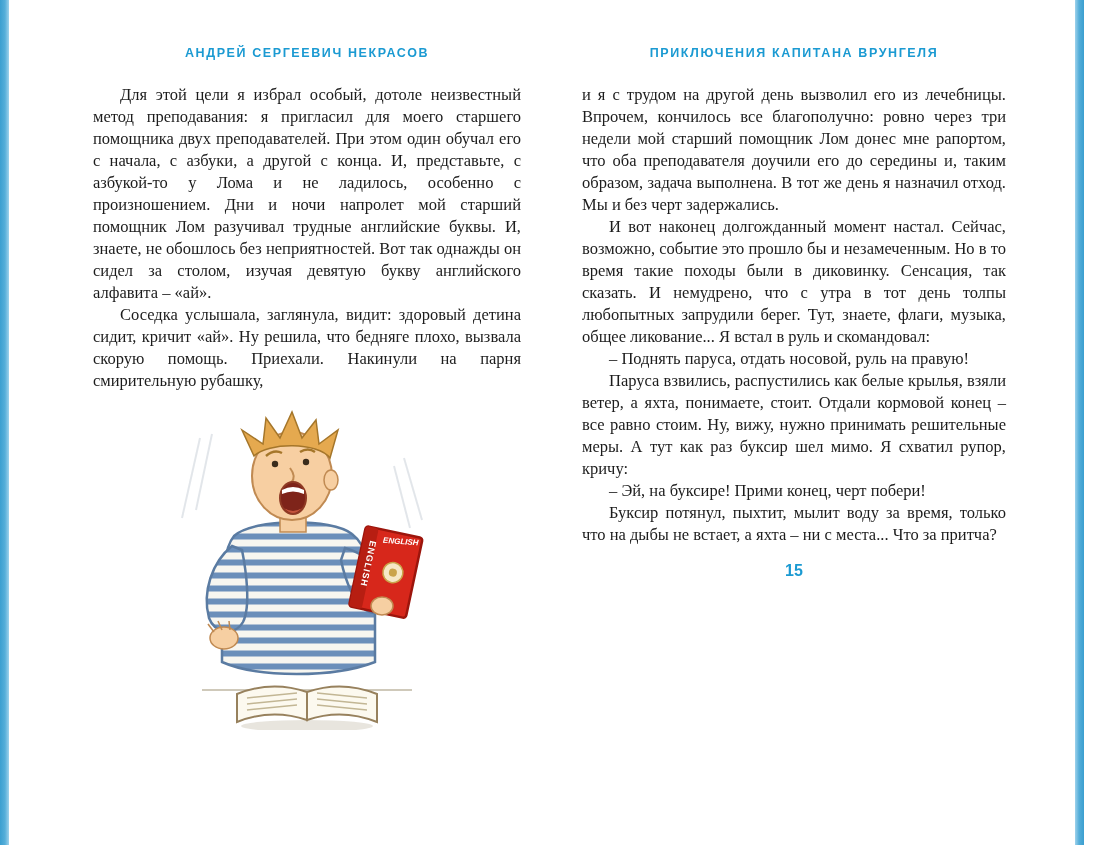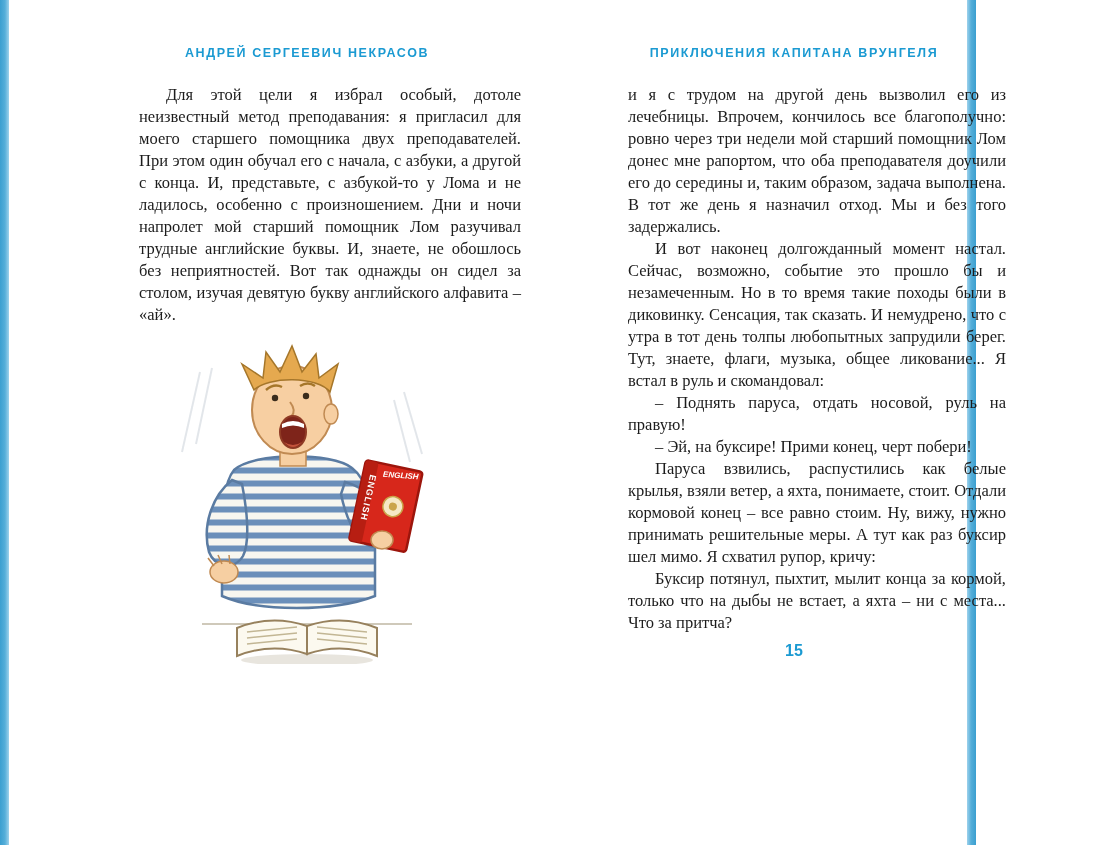--- a/index.html
+++ b/index.html
@@ -5,58 +5,59 @@
   :root{
     --accent:#1b9ad2;
     --edge:#4aa6d4;
     --ink:#1c1c1c;
   }
   html,body{margin:0;padding:0;}
   body{
     width:1100px;height:845px;background:#ffffff;overflow:hidden;
     font-family:"Liberation Serif", serif;color:var(--ink);
   }
-  .spread{position:relative;width:976px;height:845px;background:#fff;}
+  .spread{position:relative;width:1084px;height:845px;background:#fff;}
   .edge{position:absolute;top:0;bottom:0;width:9px;}
   .edge-left{left:0;background:linear-gradient(to right,#3b9fd0 0%,#55aed9 55%,#9ed2ec 100%);}
   .edge-right{right:0;background:linear-gradient(to left,#3b9fd0 0%,#55aed9 55%,#9ed2ec 100%);}
   .page{position:absolute;top:0;}
   .page-left{left:93px;width:428px;}
   .page-right{left:582px;width:424px;}
   .running-head{
     margin-top:46px;text-align:center;
     font-family:"Liberation Sans", sans-serif;font-weight:bold;
     font-size:12.5px;letter-spacing:1.6px;color:var(--accent);
     white-space:nowrap;
   }
   .text-block{
     margin-top:24px;font-size:16.5px;line-height:22px;
-    text-align:justify;hyphens:auto;margin-left:46px;-webkit-hyphens:auto;
+    text-align:justify;hyphens:auto;-webkit-hyphens:auto;
   }
   .para{margin:0;text-indent:27px;}
   .para.no-indent{text-indent:0;}
   .illustration{margin-top:8px;text-align:center;}
   .page-number{
-    margin-top:8px;text-align:center;
+    margin-top:16px;text-align:center;
     font-family:"Liberation Sans", sans-serif;font-weight:bold;
     font-size:16px;color:var(--accent);
   }
 </style>
 </head>
 <body>
 
 <div class="spread">
 
   <div class="edge edge-left"></div>
   <div class="edge edge-right"></div>
 
   <div class="page page-left">
     <div class="running-head">АНДРЕЙ СЕРГЕЕВИЧ НЕКРАСОВ</div>
     <div class="text-block">
         <p class="para">Для этой цели я избрал особый, дотоле неизвестный метод преподавания: я пригласил для моего старшего помощника двух преподавателей. При этом один обучал его с начала, с азбуки, а другой с конца. И, представьте, с азбукой-то у Лома и не ладилось, особенно с произношением. Дни и ночи напролет мой старший помощник Лом разучивал трудные английские буквы. И, знаете, не обошлось без неприятностей. Вот так однажды он сидел за столом, изучая девятую букву английского алфавита – «ай».</p>
+        <p class="para">Соседка услышала, заглянула, видит: здоровый детина сидит, кричит «ай». Ну решила, что бедняге плохо, вызвала скорую помощь. Приехали. Накинули на парня смирительную рубашку,</p>
       </div>
 
     <div class="illustration">
       <svg width="330" height="330" viewBox="0 0 330 330" aria-hidden="true">
 
         <g stroke="#ccd2da" stroke-width="2" opacity="0.55">
           <line x1="58" y1="38" x2="40" y2="118"></line>
           <line x1="70" y1="34" x2="54" y2="110"></line>
           <line x1="252" y1="66" x2="268" y2="128"></line>
           <line x1="262" y1="58" x2="280" y2="120"></line>
@@ -132,23 +133,23 @@
             <line x1="80" y1="27" x2="130" y2="32"></line>
           </g>
         </g>
       </svg>
     </div>
   </div>
 
   <div class="page page-right">
     <div class="running-head">ПРИКЛЮЧЕНИЯ КАПИТАНА ВРУНГЕЛЯ</div>
     <div class="text-block">
-        <p class="para no-indent">и я с трудом на другой день вызволил его из лечебницы. Впрочем, кончилось все благополучно: ровно через три недели мой старший помощник Лом донес мне рапортом, что оба преподавателя доучили его до середины и, таким образом, задача выполнена. В тот же день я назначил отход. Мы и без того задержались.</p>
+        <p class="para no-indent">и я с трудом на другой день вызволил его из лечебницы. Впрочем, кончилось все благополучно: ровно через три недели мой старший помощник Лом донес мне рапортом, что оба преподавателя доучили его до середины и, таким образом, задача выполнена. В тот же день я назначил отход. Мы и без черт задержались.</p>
         <p class="para">И вот наконец долгожданный момент настал. Сейчас, возможно, событие это прошло бы и незамеченным. Но в то время такие походы были в диковинку. Сенсация, так сказать. И немудрено, что с утра в тот день толпы любопытных запрудили берег. Тут, знаете, флаги, музыка, общее ликование... Я встал в руль и скомандовал:</p>
         <p class="para">– Поднять паруса, отдать носовой, руль на правую!</p>
+        <p class="para">Паруса взвились, распустились как белые крылья, взяли ветер, а яхта, понимаете, стоит. Отдали кормовой конец – все равно стоим. Ну, вижу, нужно принимать решительные меры. А тут как раз буксир шел мимо. Я схватил рупор, кричу:</p>
         <p class="para">– Эй, на буксире! Прими конец, черт побери!</p>
-        <p class="para">Паруса взвились, распустились как белые крылья, взяли ветер, а яхта, понимаете, стоит. Отдали кормовой конец – все равно стоим. Ну, вижу, нужно принимать решительные меры. А тут как раз буксир шел мимо. Я схватил рупор, кричу:</p>
-        <p class="para">Буксир потянул, пыхтит, мылит конца за кормой, только что на дыбы не встает, а яхта – ни с места... Что за притча?</p>
+        <p class="para">Буксир потянул, пыхтит, мылит воду за время, только что на дыбы не встает, а яхта – ни с места... Что за притча?</p>
       </div>
     <div class="page-number">15</div>
   </div>
 
 </div>
 
 </body></html>

